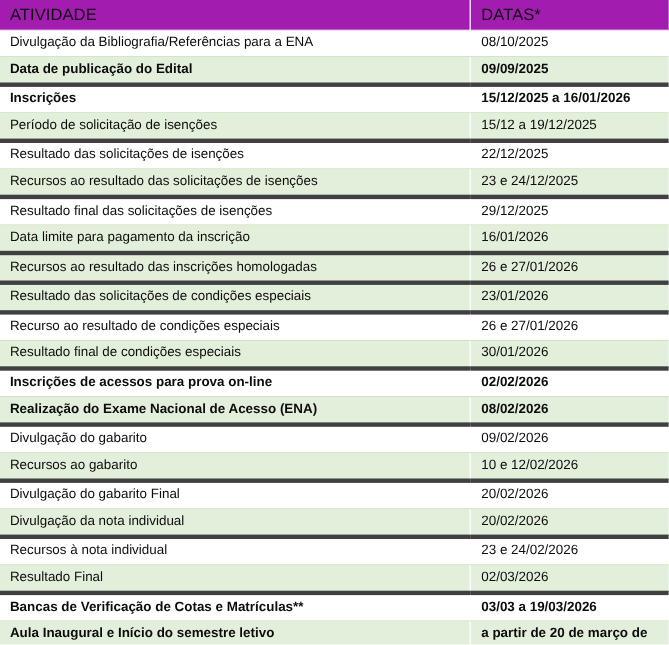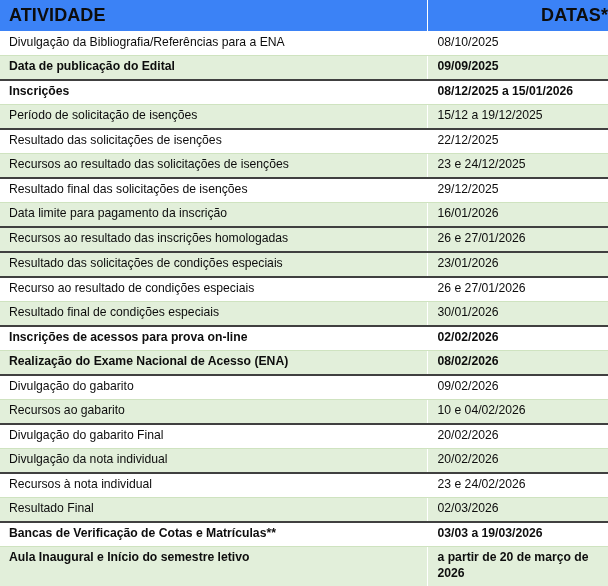--- a/index.html
+++ b/index.html
@@ -18,35 +18,34 @@
     width: 608px;
     border-collapse: collapse;
     table-layout: fixed;
     background: #ffffff;
   }
 
   #schedule-table col.col-activity { width: 427px; }
   #schedule-table col.col-dates    { width: 181px; }
 
   #schedule-table thead th {
-    background: #3b82f6;
+    background: #a21caf;
     color: #0d0d0d;
-    font-weight: bold;
-    font-size: 18px;
+    font-weight: normal;
+    font-size: 15px;
     text-align: left;
     padding: 5px 0 5px 9px;
     border-right: 1px solid #ffffff;
     border-bottom: 1px solid #ffffff;
     line-height: 1.15;
     letter-spacing: 0.1px;
   }
   #schedule-table thead th:last-child {
     border-right: none;
     padding-left: 10px;
-    text-align: right;
   }
 
   #schedule-table tbody td {
     font-size: 12.2px;
     color: #0d0d0d;
     padding: 3px 4px 3px 9px;
     line-height: 1.3;
     vertical-align: top;
     border-bottom: 1px solid #c6ddb4;
     border-right: 1px solid #ffffff;
@@ -54,21 +53,21 @@
     margin-left: 35px;
   }
   #schedule-table tbody td.cell-dates {
     border-right: none;
     padding-left: 10px;
     padding-right: 8px;
   }
 
   #schedule-table tbody tr.row-shaded td {
     background: #e2efda;
-    border-bottom: 2px solid #404040;
+    border-bottom: 4px solid #404040;
   }
   #schedule-table tbody tr.row-plain td {
     background: #ffffff;
     border-bottom: 1px solid #cfe3c0;
   }
 
   #schedule-table tbody tr.row-bold td {
     font-weight: bold;
   }
 
@@ -101,21 +100,21 @@
         <tr class="row-plain">
           <td class="cell-activity">Divulgação da Bibliografia/Referências para a ENA</td>
           <td class="cell-dates">08/10/2025</td>
         </tr>
         <tr class="row-shaded row-bold">
           <td class="cell-activity">Data de publicação do Edital</td>
           <td class="cell-dates">09/09/2025</td>
         </tr>
         <tr class="row-plain row-bold">
           <td class="cell-activity">Inscrições</td>
-          <td class="cell-dates">08/12/2025 a 15/01/2026</td>
+          <td class="cell-dates">15/12/2025 a 16/01/2026</td>
         </tr>
         <tr class="row-shaded">
           <td class="cell-activity">Período de solicitação de isenções</td>
           <td class="cell-dates">15/12 a 19/12/2025</td>
         </tr>
         <tr class="row-plain">
           <td class="cell-activity">Resultado das solicitações de isenções</td>
           <td class="cell-dates">22/12/2025</td>
         </tr>
         <tr class="row-shaded">
@@ -153,21 +152,21 @@
         <tr class="row-shaded row-bold">
           <td class="cell-activity">Realização do Exame Nacional de Acesso (ENA)</td>
           <td class="cell-dates">08/02/2026</td>
         </tr>
         <tr class="row-plain">
           <td class="cell-activity">Divulgação do gabarito</td>
           <td class="cell-dates">09/02/2026</td>
         </tr>
         <tr class="row-shaded">
           <td class="cell-activity">Recursos ao gabarito</td>
-          <td class="cell-dates">10 e 04/02/2026</td>
+          <td class="cell-dates">10 e 12/02/2026</td>
         </tr>
         <tr class="row-plain">
           <td class="cell-activity">Divulgação do gabarito Final</td>
           <td class="cell-dates">20/02/2026</td>
         </tr>
         <tr class="row-shaded">
           <td class="cell-activity">Divulgação da nota individual</td>
           <td class="cell-dates">20/02/2026</td>
         </tr>
         <tr class="row-plain">

